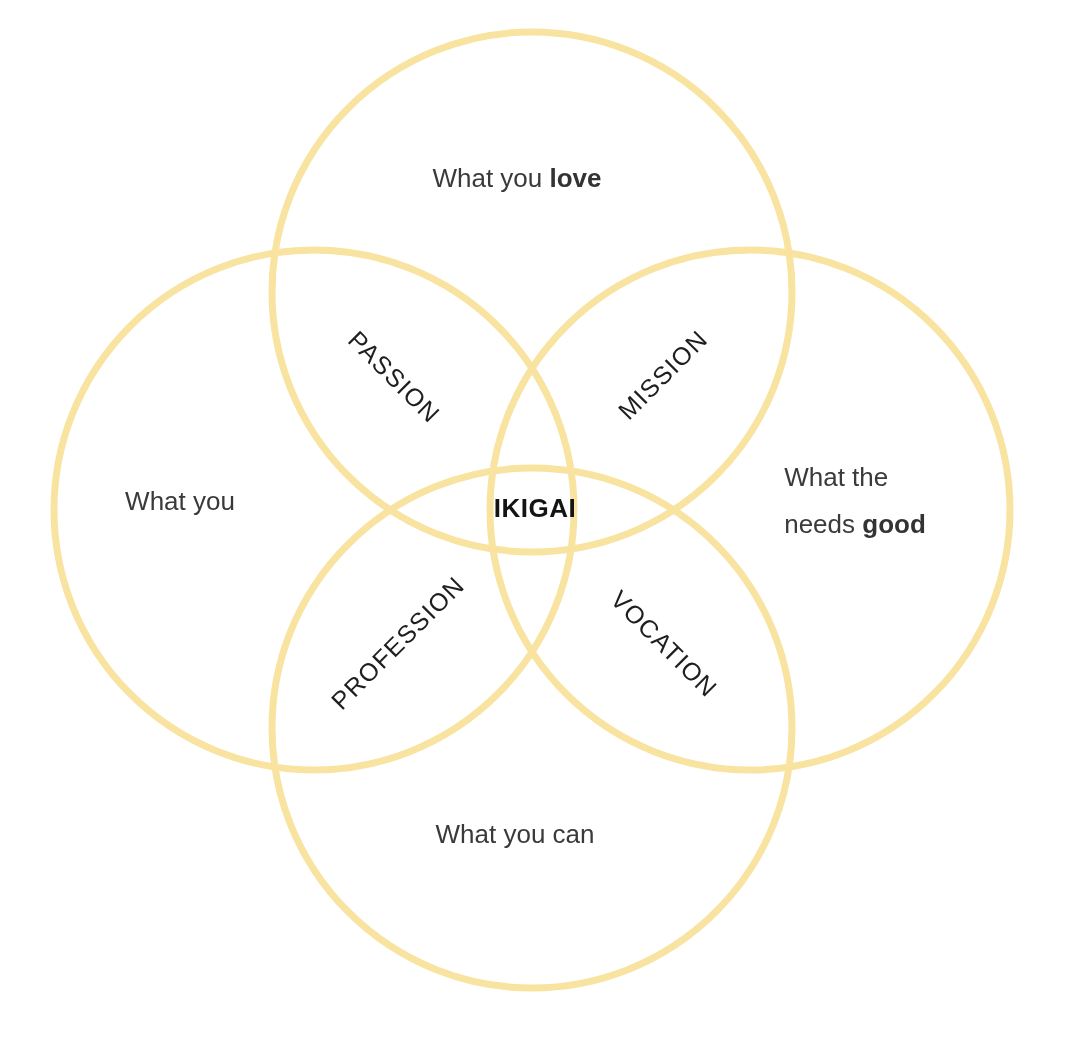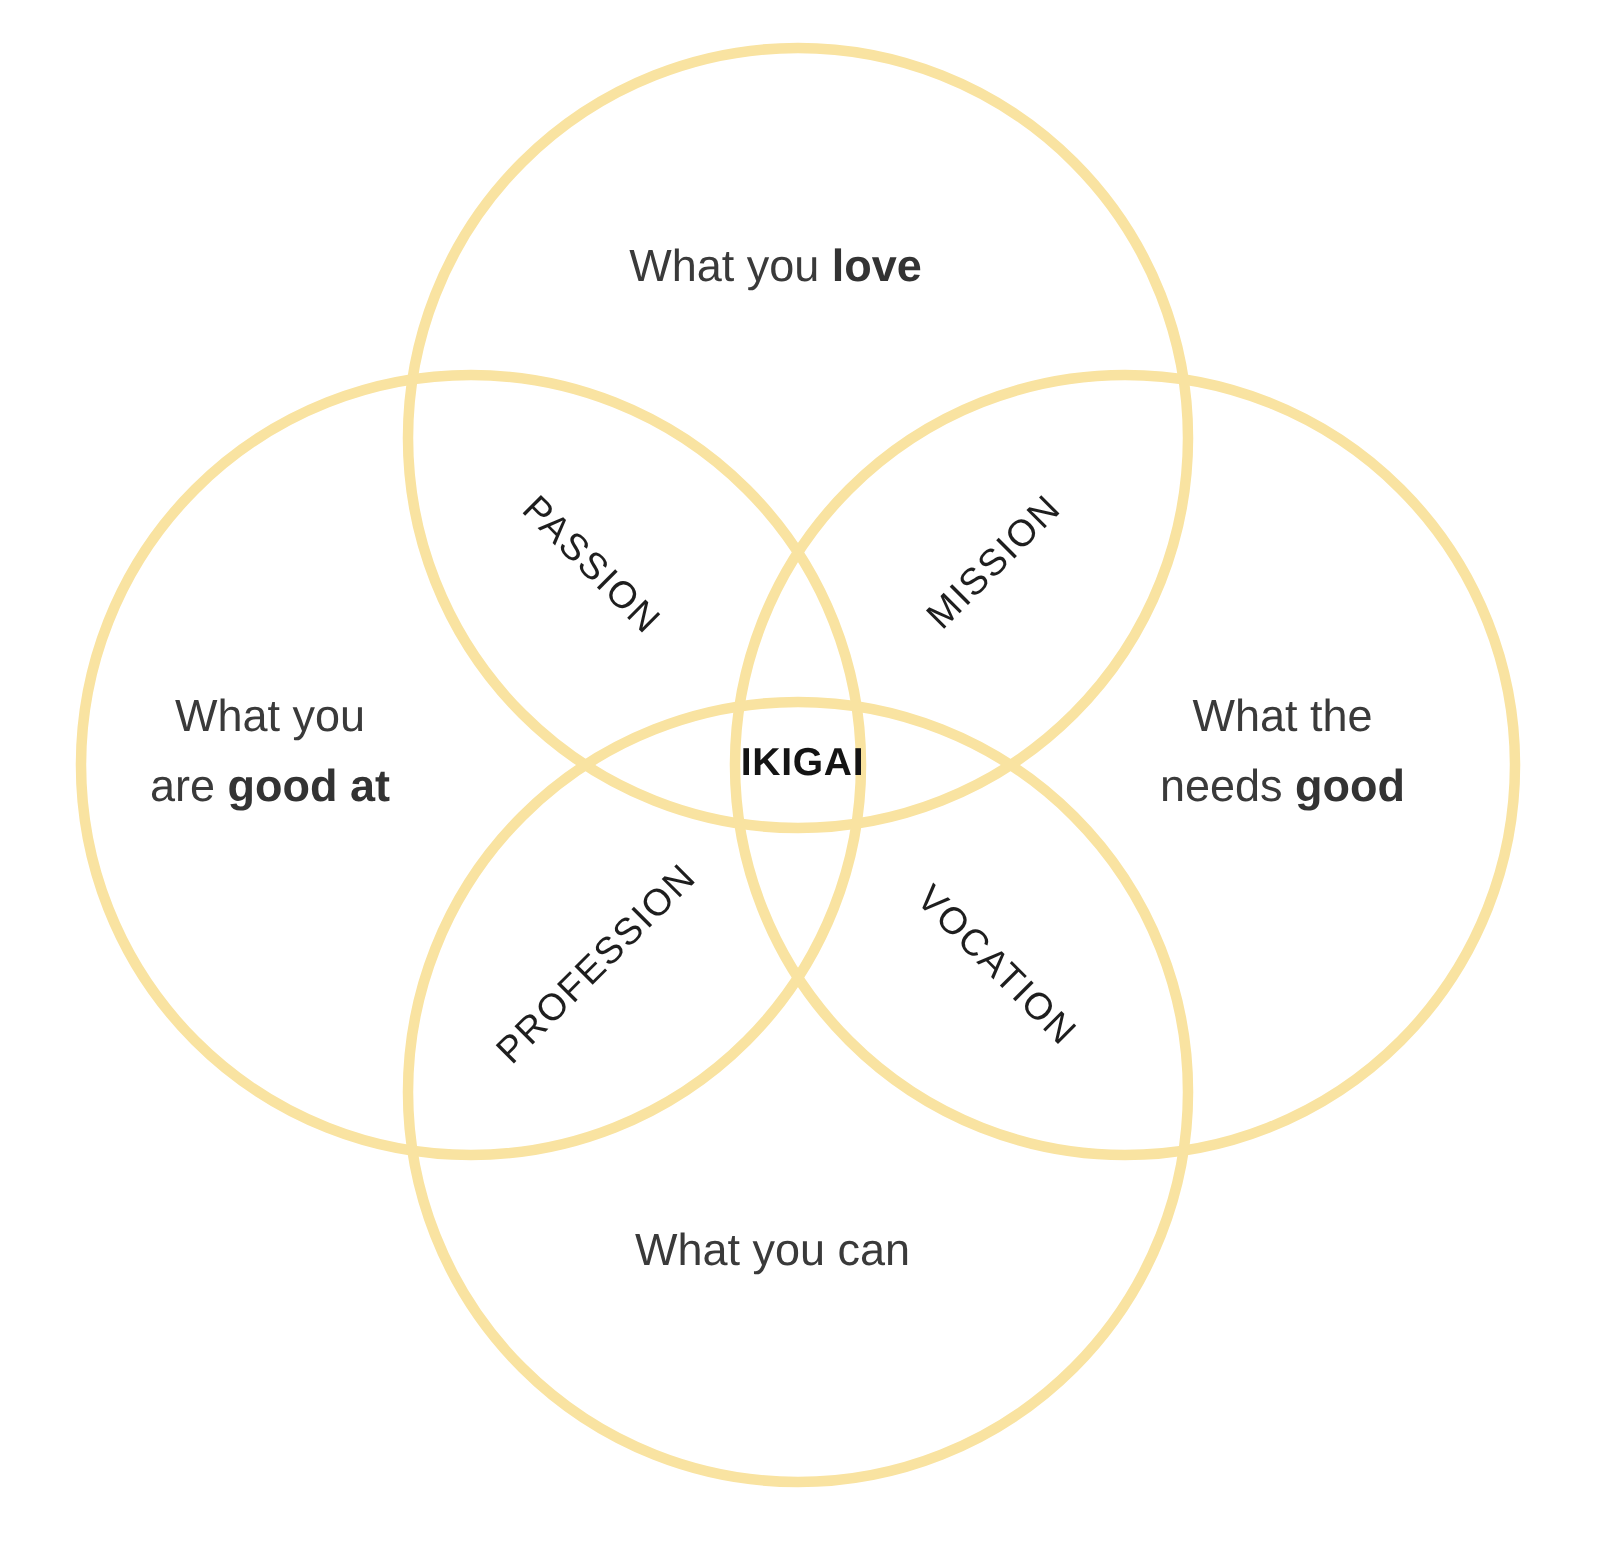--- a/index.html
+++ b/index.html
@@ -23,24 +23,24 @@
     height: 1037px;
     display: block;
   }
   .venn-circle {
     fill: none;
     stroke-width: 7;
   }
   .outer-label {
     position: absolute;
     transform: translate(-50%, -50%);
-    font-size: 30px;
+    font-size: 26px;
     line-height: 47px;
     color: #3a3a3a;
-    text-align: center;
+    text-align: left;
     white-space: nowrap;
     font-weight: 400;
   }
   .outer-label b {
     font-weight: 700;
     color: #333333;
   }
   .overlap-label {
     position: absolute;
     font-size: 25px;
@@ -79,21 +79,20 @@
     <circle class="venn-circle" cx="750" cy="510" r="260" stroke="#f9e3a1"></circle>
     <circle class="venn-circle" cx="532" cy="728" r="260" stroke="#f9e3a1"></circle>
   </svg>
 
   <div class="outer-label label-top">
     <span>What you </span><b>love</b>
   </div>
 
   <div class="outer-label label-left">
     <div><span>What you</span></div>
-    <div><span>are </span><b>good at</b></div>
   </div>
 
   <div class="outer-label label-right">
     <div><span>What the</span></div>
     <div><span>needs </span><b>good</b></div>
   </div>
 
   <div class="outer-label label-bottom">
     <div><span>What you can</span></div>
   </div>

